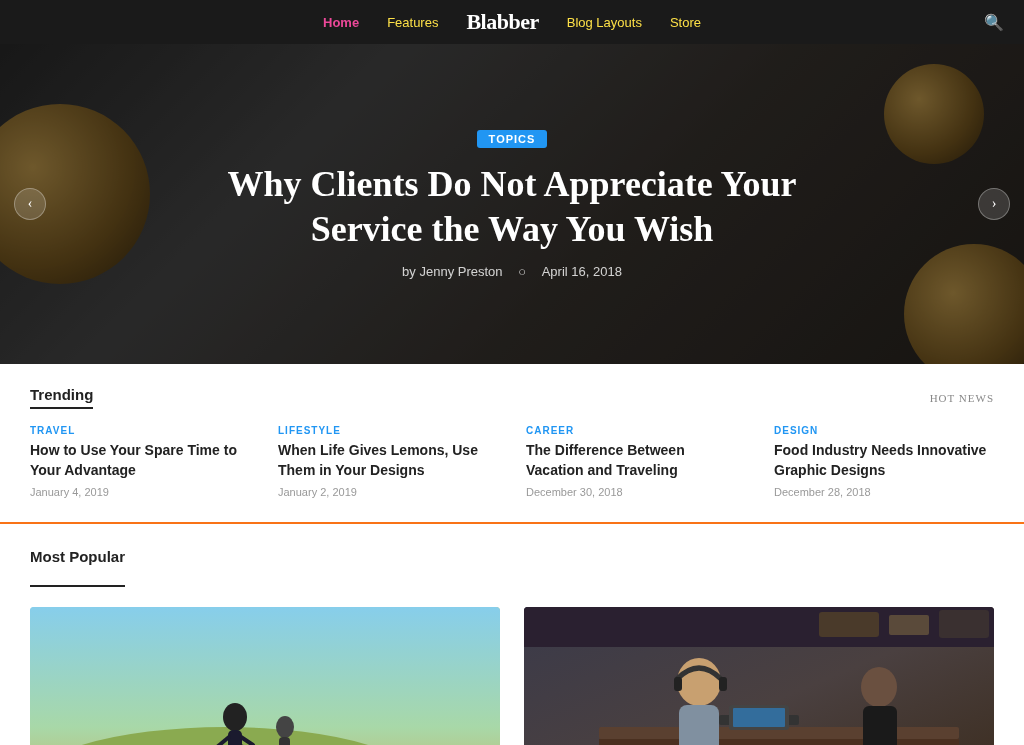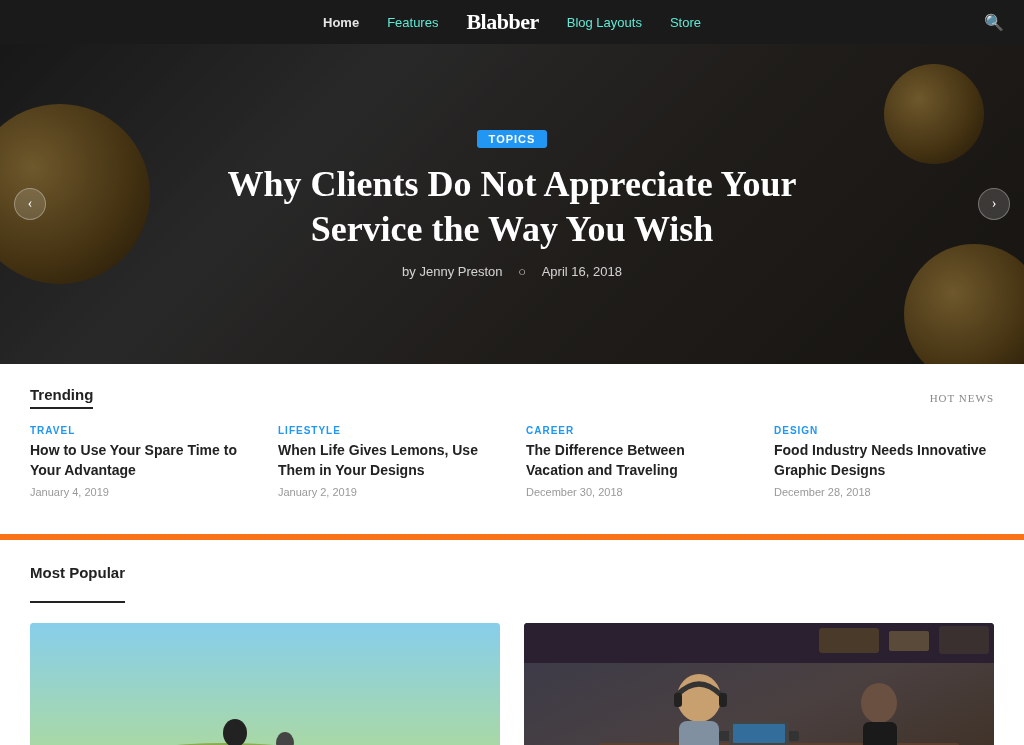--- a/index.html
+++ b/index.html
@@ -13,26 +13,26 @@
       align-items: center;
       justify-content: center;
       position: relative;
     }
     .nav-links {
       display: flex;
       align-items: center;
       gap: 28px;
     }
     .nav-links a {
-      color: #5eead4;
+      color: #fde047;
       text-decoration: none;
       font-size: 13px;
       font-family: Arial, sans-serif;
     }
-    .nav-links a.active { color: #e5e5e5; font-weight: bold; }
+    .nav-links a.active { color: #ec4899; font-weight: bold; }
     .nav-logo {
       color: #fff;
       font-size: 22px;
       font-weight: bold;
       font-family: 'Georgia', serif;
       letter-spacing: -0.5px;
     }
     .nav-search {
       position: absolute;
       right: 20px;
@@ -133,22 +133,22 @@
     .hero-arrow-right { right: 14px; }
 
     
     .main-content {
       background: #fff;
       padding: 0;
     }
 
     
     .trending-section {
-      padding: 22px 30px 36px;
-      border-bottom: 6px solid #f97316;
+      padding: 22px 30px 24px;
+      border-bottom: 2px solid #f97316;
     }
     .section-header {
       display: flex;
       align-items: center;
       justify-content: space-between;
       margin-bottom: 16px;
     }
     .section-title {
       font-size: 15px;
       font-weight: bold;

